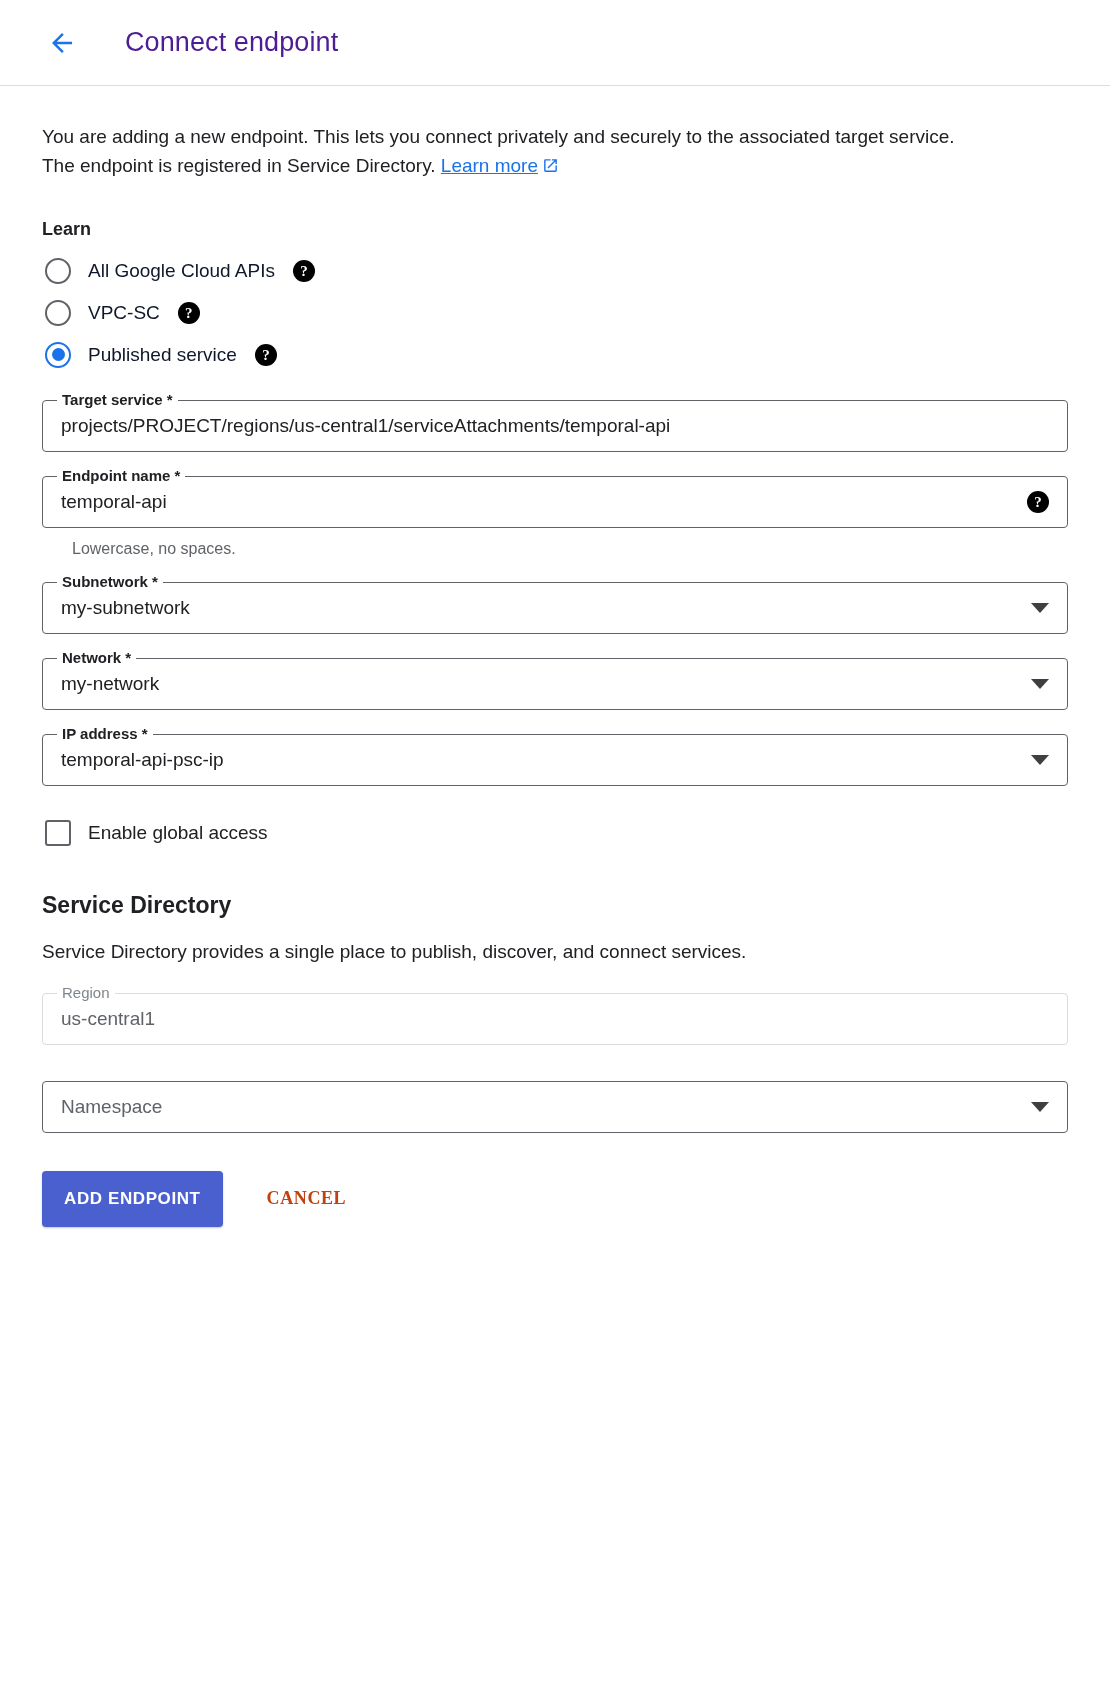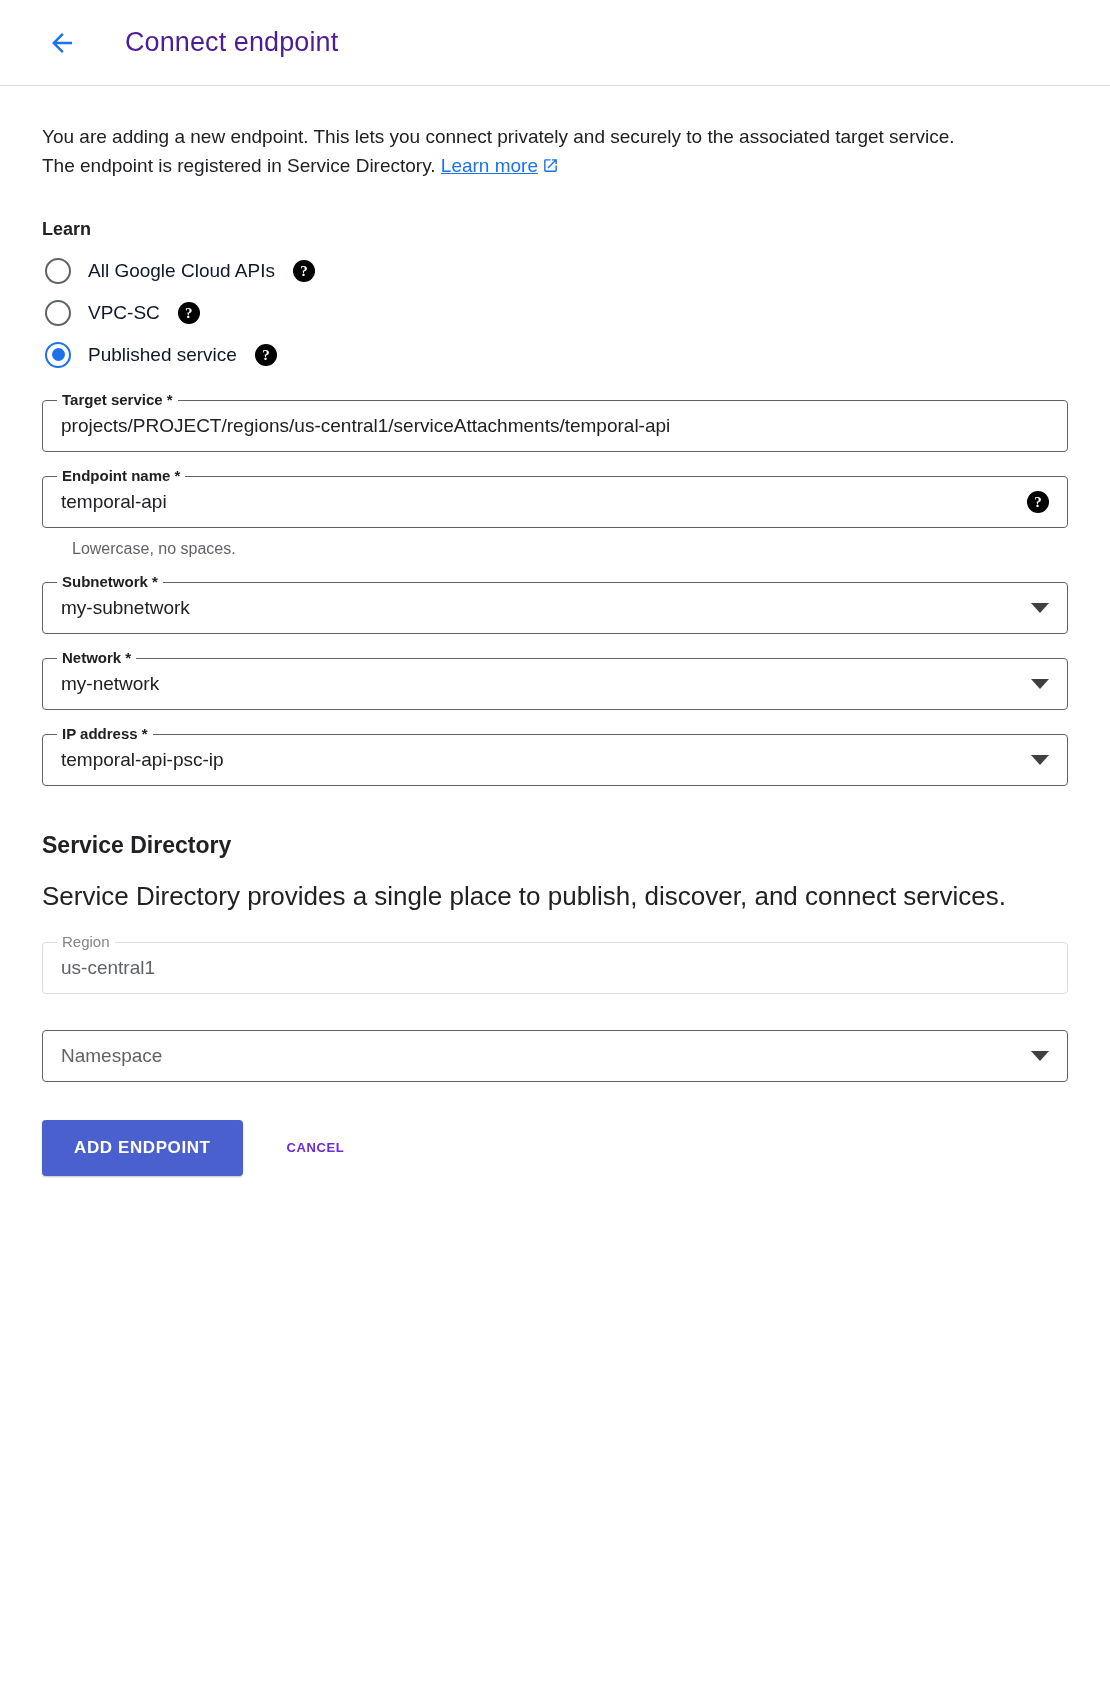--- a/index.html
+++ b/index.html
@@ -209,58 +209,58 @@
   }
 
   
   .sd-title {
     font-size: 23px;
     font-weight: bold;
     color: #202124;
     margin-top: 46px;
   }
   .sd-desc {
-    font-size: 26px;
+    font-size: 19px;
     color: #202124;
     margin-top: 22px;
   }
 
   
   .button-row {
     display: flex;
     align-items: center;
     margin-top: 38px;
     padding-bottom: 40px;
   }
   .btn-primary {
     background: #4a60cf;
     color: #ffffff;
     border: none;
     border-radius: 4px;
     font-size: 17px;
     font-weight: bold;
     letter-spacing: 0.6px;
-    padding: 0 32px;
+    padding: 0 22px;
     height: 56px;
     cursor: pointer;
     font-family: "Liberation Sans", sans-serif;
     box-shadow: 0 1px 2px rgba(60,64,67,0.3);
   }
   .btn-text {
     background: none;
     border: none;
-    color: #6d28d9;
-    font-size: 13px;
+    color: #c2410c;
+    font-size: 18px;
     font-weight: bold;
     letter-spacing: 0.6px;
     margin-left: 28px;
     height: 56px;
     padding: 0 16px;
     cursor: pointer;
-    font-family: Liberation Sans, sans-serif;
+    font-family: Liberation Serif, serif;
   }
 </style>
 </head>
 <body>
 
 <div class="header">
   <button class="back-btn">
     <span>
       <svg width="30" height="30" viewBox="0 0 24 24" aria-hidden="true">
         <path d="M20 11H7.8l5.6-5.6L12 4l-8 8 8 8 1.4-1.4L7.8 13H20z" fill="#1a73e8"></path>
@@ -322,20 +322,24 @@
     <span class="field-value">my-network</span>
     <span class="caret"></span>
   </div>
 
   <div class="field">
     <span class="field-legend">IP address *</span>
     <span class="field-value">temporal-api-psc-ip</span>
     <span class="caret"></span>
   </div>
 
+  <div class="checkbox-row">
+    <span class="checkbox"></span>
+    <span class="checkbox-label">Enable global access</span>
+  </div>
 
   <div class="sd-title">Service Directory</div>
   <div class="sd-desc">Service Directory provides a single place to publish, discover, and connect services.</div>
 
   <div class="field disabled" style="margin-top:30px;">
     <span class="field-legend">Region</span>
     <span class="field-value">us-central1</span>
   </div>
 
   <div class="field" style="margin-top:36px;">

